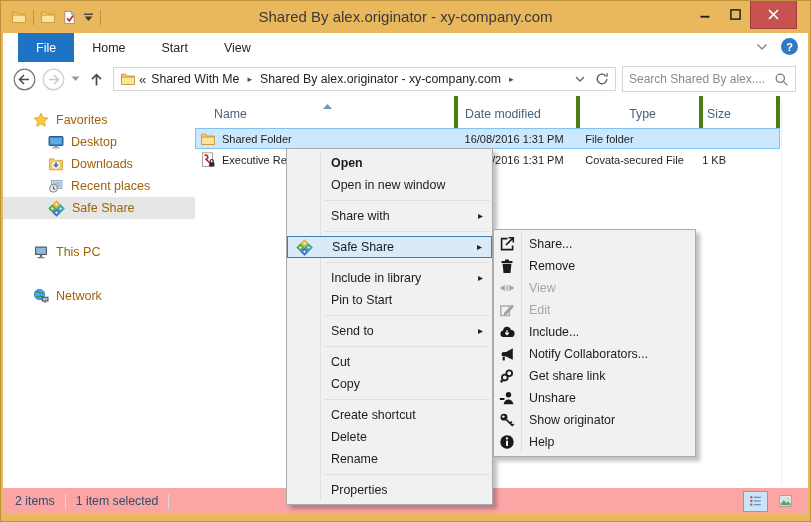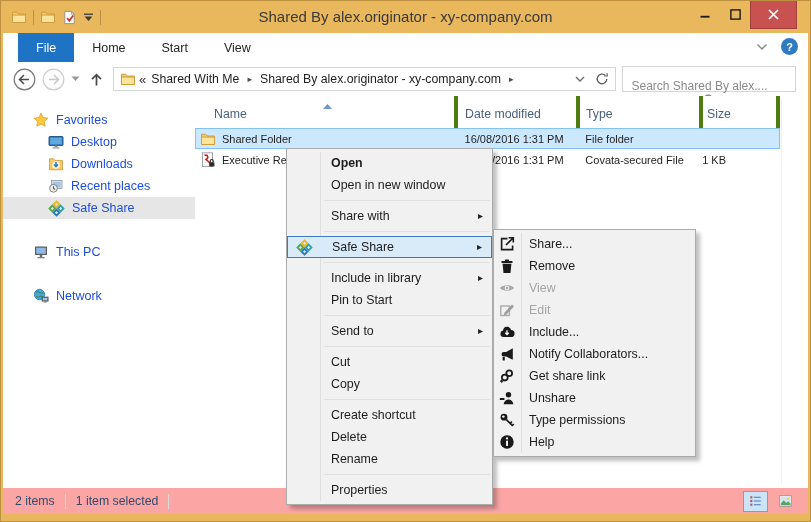--- a/index.html
+++ b/index.html
@@ -25,26 +25,26 @@
   .help-circle{width:17px;height:17px;border-radius:50%;background:#2E7BC4;color:#FFF;font-size:11px;font-weight:bold;display:flex;align-items:center;justify-content:center;}
   
   .toolbar{position:absolute;top:61px;left:2px;right:2px;height:34px;background:#FFF;display:flex;align-items:center;gap:6px;padding:0 12px 0 10px;box-sizing:border-box;}
   .navbtn{display:flex;align-items:center;justify-content:center;}
   .addressbox{flex:1;height:24px;border:1px solid #D6D6D6;background:#FFF;display:flex;align-items:center;gap:3px;padding:0 3px 0 6px;box-sizing:border-box;min-width:0;}
   .crumb{white-space:nowrap;font-size:12.3px;padding:0 2px;}
   .crumb-sep{color:#4A4A4A;font-size:9px;padding:0 3px;}
   .root-sep{color:#333;font-size:13px;}
   .addr-right{margin-left:auto;display:flex;align-items:center;gap:2px;}
   .addr-btn{width:20px;height:20px;display:flex;align-items:center;justify-content:center;color:#5A5A5A;}
-  .searchbox{width:174px;height:24px;border:1px solid #D6D6D6;background:#FFF;display:flex;align-items:center;padding:12px 6px;box-sizing:border-box;flex-direction:column;}
+  .searchbox{width:174px;height:24px;border:1px solid #D6D6D6;background:#FFF;display:flex;align-items:center;padding:12px 6px;box-sizing:border-box;}
   .searchbox input{flex:1;border:none;outline:none;background:transparent;font-family:inherit;font-size:12px;color:#6F6F6F;min-width:0;padding:0;}
   .searchbox input::placeholder{color:#8A8A8A;opacity:1;}
   
   .sidebar{position:absolute;top:95px;left:2px;width:192px;bottom:33px;background:#FFF;padding-top:13px;box-sizing:border-box;}
-  .side-item{height:22px;display:flex;align-items:center;gap:7px;font-size:12.5px;color:#1d4ed8;}
+  .side-item{height:22px;display:flex;align-items:center;gap:7px;font-size:12.5px;color:#a16207;}
   .side-item.lvl0{padding-left:30px;}
   .side-item.lvl1{padding-left:45px;}
   .side-item.gapped{margin-top:22px;}
   .side-item.selected{background:#E6E6E6;}
   .icon{display:inline-flex;flex:0 0 auto;}
   
   .filearea{position:absolute;top:95px;left:194px;right:2px;bottom:33px;background:#FFF;}
   .filearea .endline{position:absolute;top:4px;bottom:4px;left:586px;width:1px;background:#EFEFEF;}
   .colhead{position:relative;height:32px;display:flex;}
   .col{box-sizing:border-box;border-right:4px solid #4d7c0f;padding-top:11px;font-size:12.3px;color:#4A617C;}
@@ -280,21 +280,21 @@
           </svg>
         </span>
         <span>Network</span>
       </div>
     </div>
 
   <div class="filearea">
     <div class="colhead" id="colhead">
         <div class="col" style="width: 263px; padding-left: 19px;">Name</div>
         <div class="col" style="width: 122px; padding-left: 7px;">Date modified</div>
-        <div class="col" style="width: 123px; padding-left: 6px;">Type</div>
+        <div class="col" style="width: 123px; padding-left: 6px; text-align: center;">Type</div>
         <div class="col" style="width: 77px; padding-left: 4px;">Size</div>
         <span class="sortmark"><svg width="9" height="5" viewBox="0 0 9 5">
             <path d="M4.5 0L9 5H0z" fill="#6A96C8"></path>
           </svg></span>
       </div>
     <div class="rows" id="rows">
         <div class="frow selected">
           <div class="fcell fc-name" style="width: 262px;">
             <span class="icon">
               <svg width="16" height="16" viewBox="0 0 16 16">
@@ -466,21 +466,21 @@
         <span>Unshare</span>
       </div>
       <div class="smi">
         <span class="icon s-icon">
           <svg width="16" height="16" viewBox="0 0 16 16">
             <circle cx="5" cy="5.2" r="3.4" fill="#1A1A1A"></circle>
             <circle cx="4.4" cy="4.6" r="1.2" fill="#FFF"></circle>
             <path d="M7.4 7.6l6.4 6.4M11.2 11.4l1.7-1.7M13.3 13.5l1.5-1.5" stroke="#1A1A1A" stroke-width="1.7" fill="none"></path>
           </svg>
         </span>
-        <span>Type permissions</span>
+        <span>Show originator</span>
       </div>
       <div class="smi">
         <span class="icon s-icon">
           <svg width="16" height="16" viewBox="0 0 16 16">
             <circle cx="8" cy="8" r="6.7" fill="#1A1A1A"></circle>
             <rect x="7.1" y="6.7" width="1.9" height="5.2" fill="#FFF"></rect>
             <circle cx="8" cy="4.4" r="1.15" fill="#FFF"></circle>
           </svg>
         </span>
         <span>Help</span>

